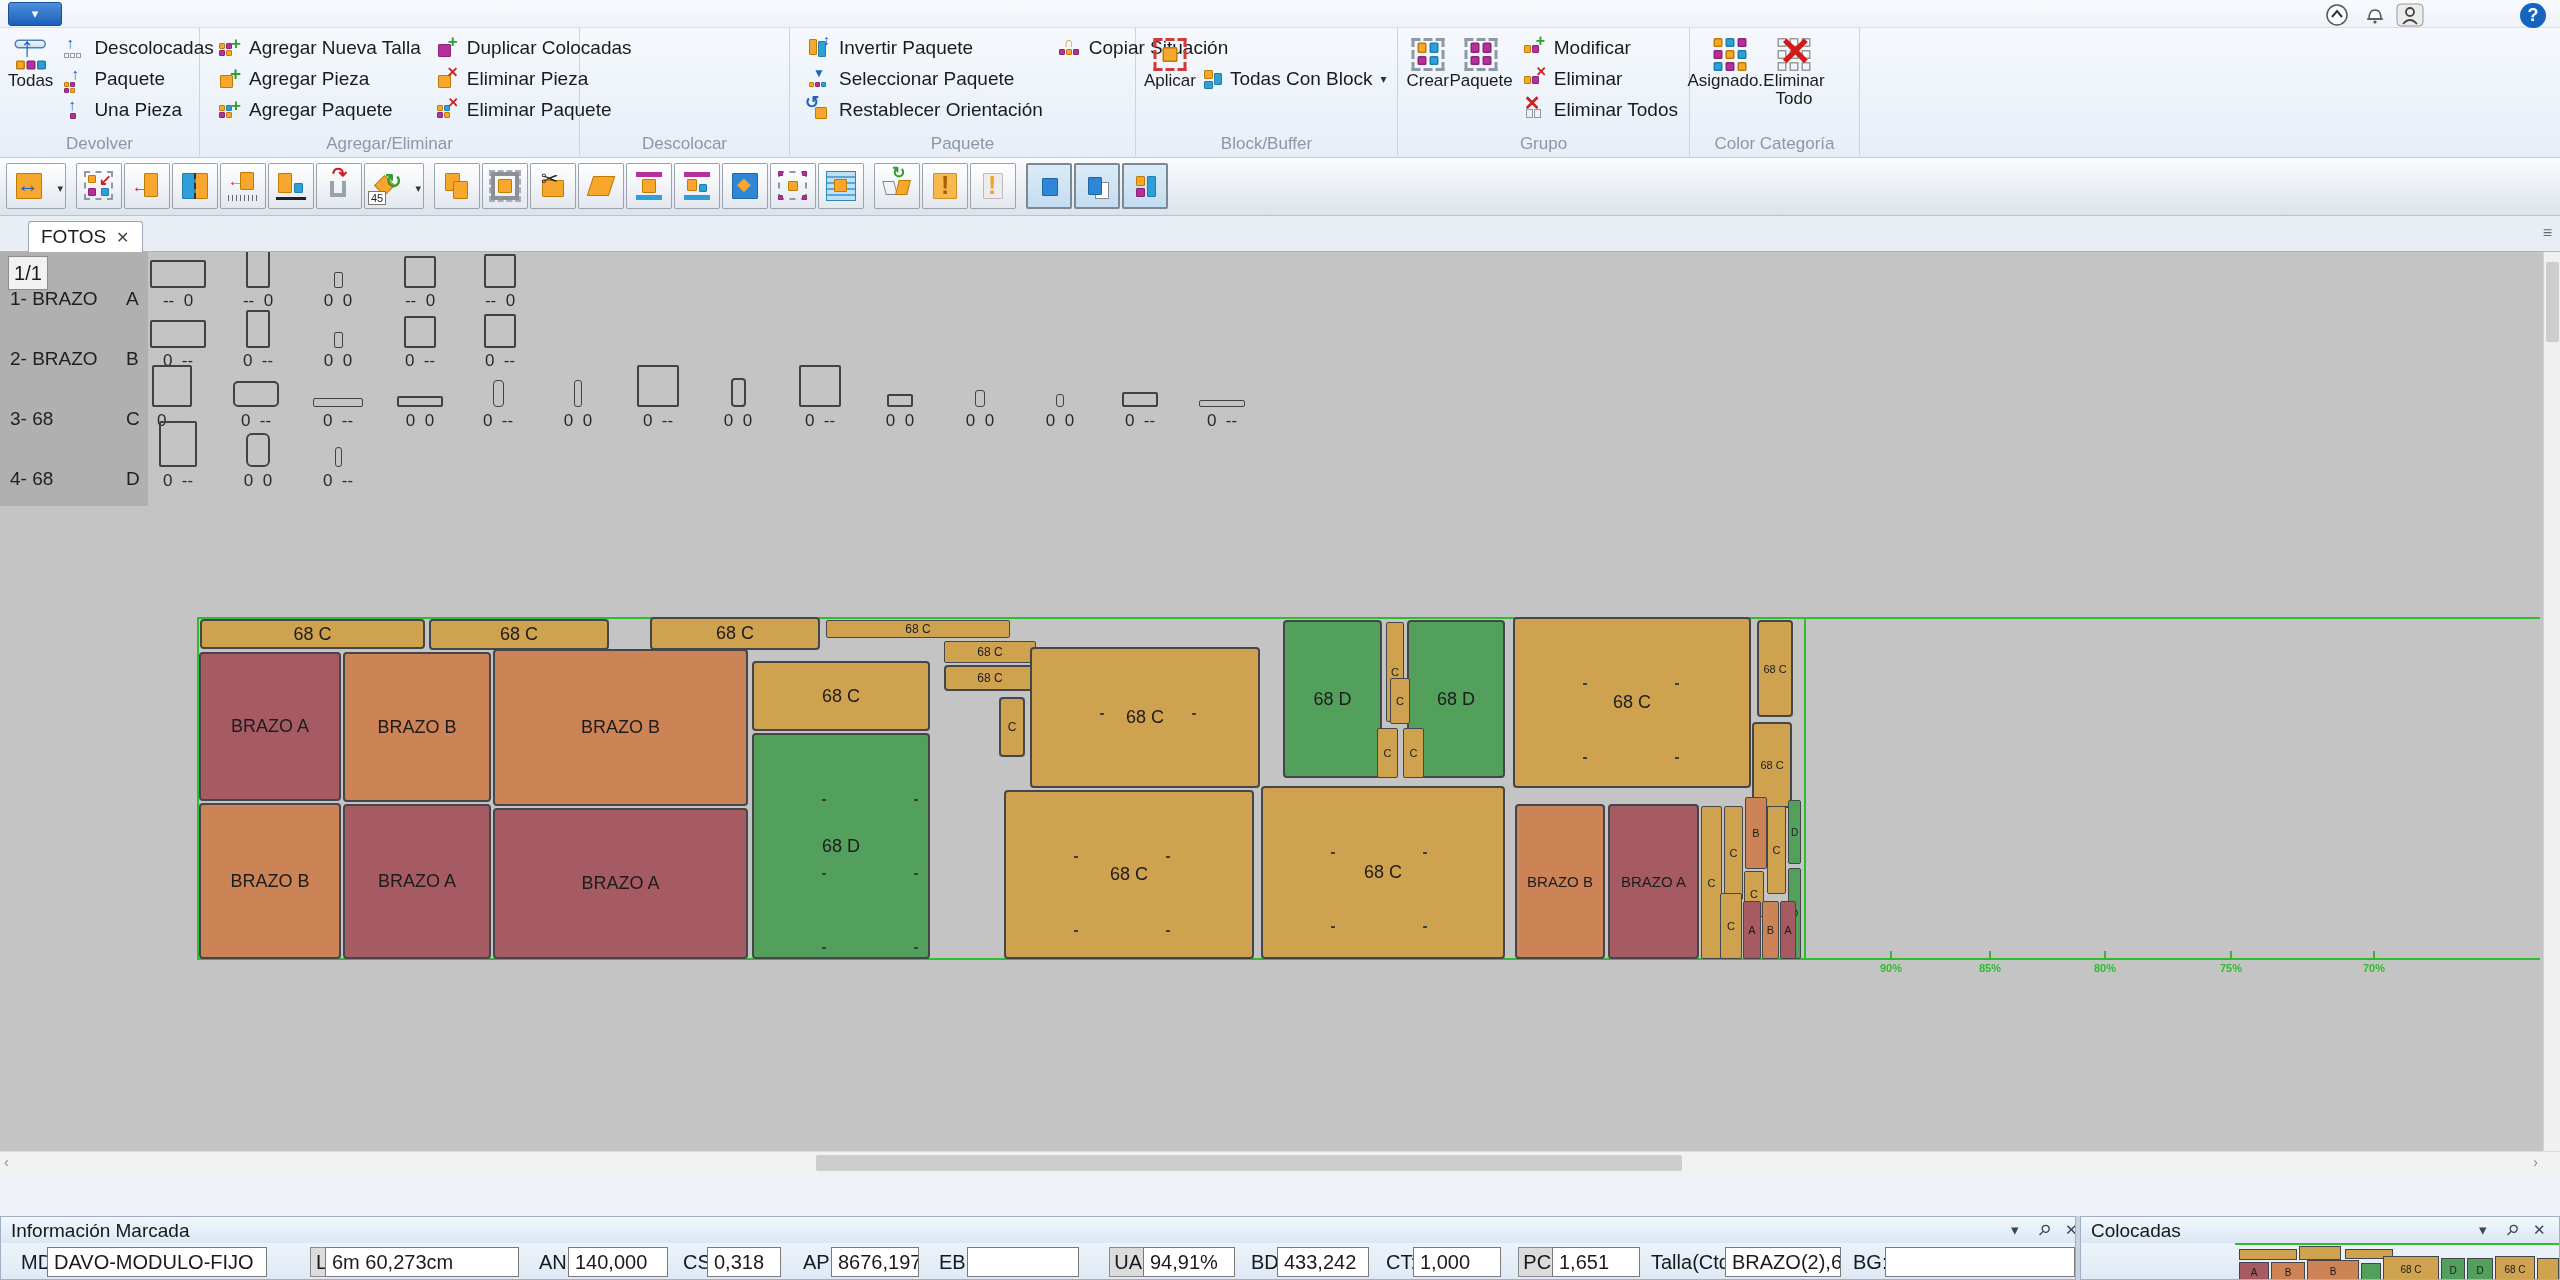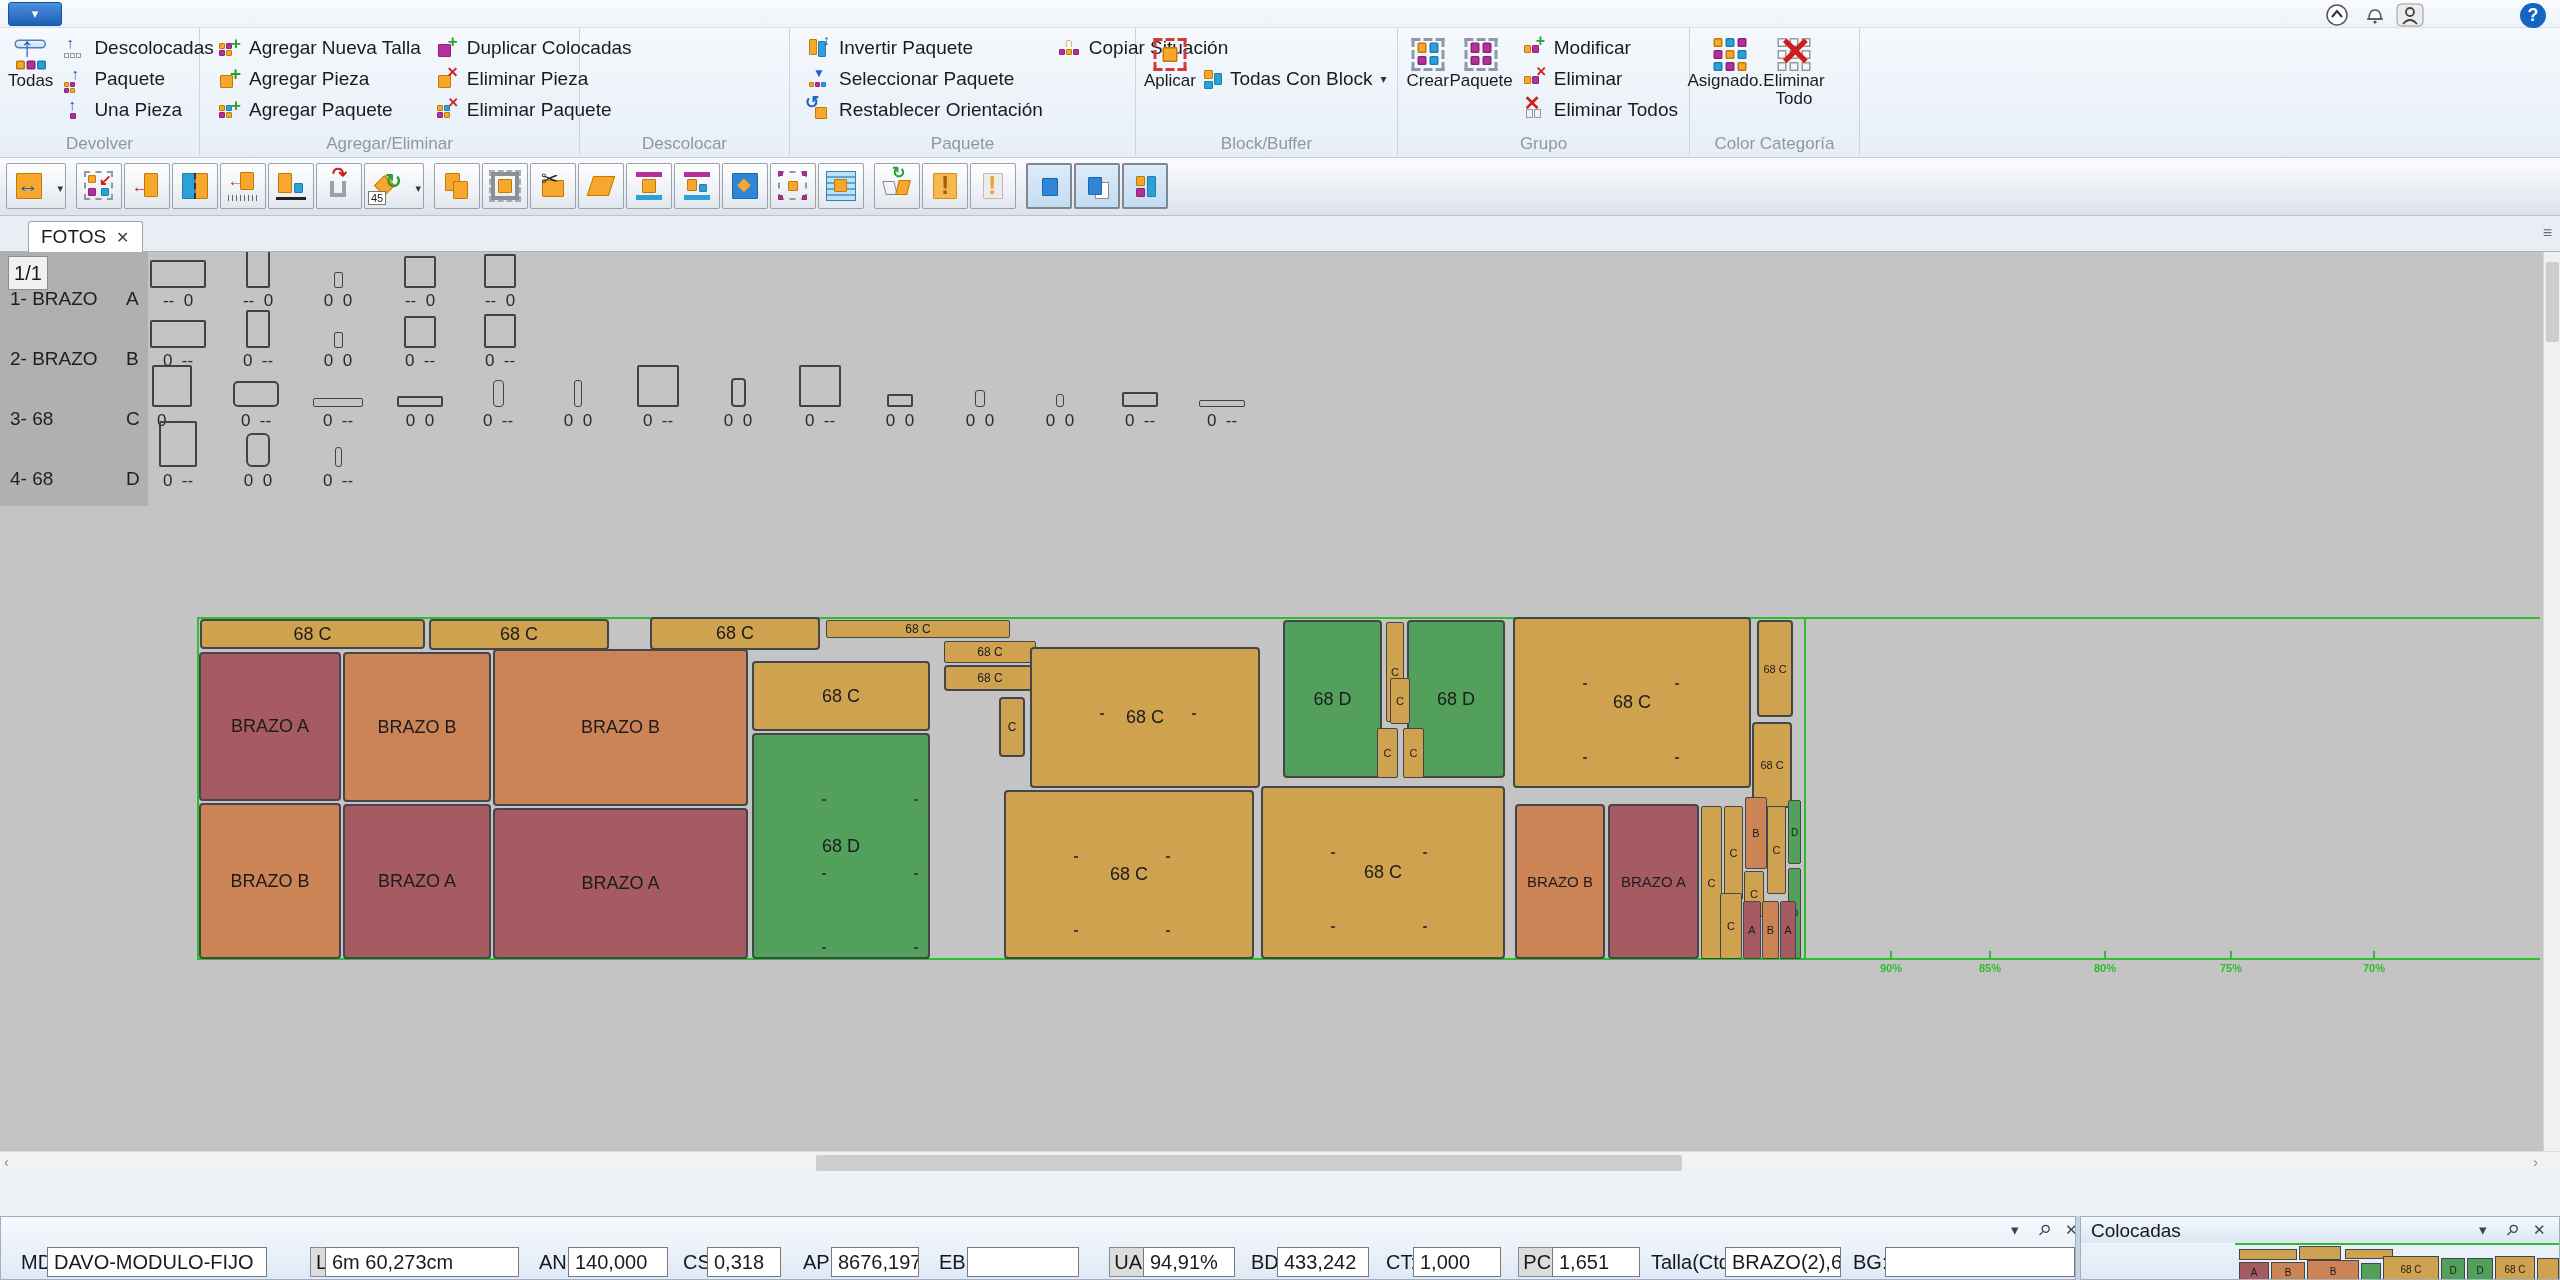--- a/index.html
+++ b/index.html
@@ -674,20 +674,23 @@
   </div>
 <div id="hscroll">
   <span class="scr-ar" style="left:4px">‹</span>
   <div id="hthumb" style="left: 816px; width: 866px;"></div>
   <span class="scr-ar" style="right:22px">›</span>
 </div>
 <div id="gapband"></div>
 
 <div id="statusbar">
   <div class="panel" id="info-panel" style="left:0;width:2076px;">
+    <div class="phead">
+      <span class="ptitle">Información Marcada</span>
+    </div>
   <div class="flab" style="left: 20px;">MD</div>
       <div class="fbox" style="left: 46px; width: 220px;">DAVO-MODULO-FIJO</div>
       <div class="flab boxed" style="left: 297px; margin-left: 12px;">LG:</div>
       <div class="fbox" style="left: 324px; width: 194px;">6m 60,273cm</div>
       <div class="flab" style="left: 538px;">AN:</div>
       <div class="fbox" style="left: 567px; width: 100px;">140,000</div>
       <div class="flab" style="left: 682px;">CS:</div>
       <div class="fbox" style="left: 706px; width: 74px;">0,318</div>
       <div class="flab" style="left: 802px;">AP:</div>
       <div class="fbox" style="left: 830px; width: 88px;">8676,197</div>

